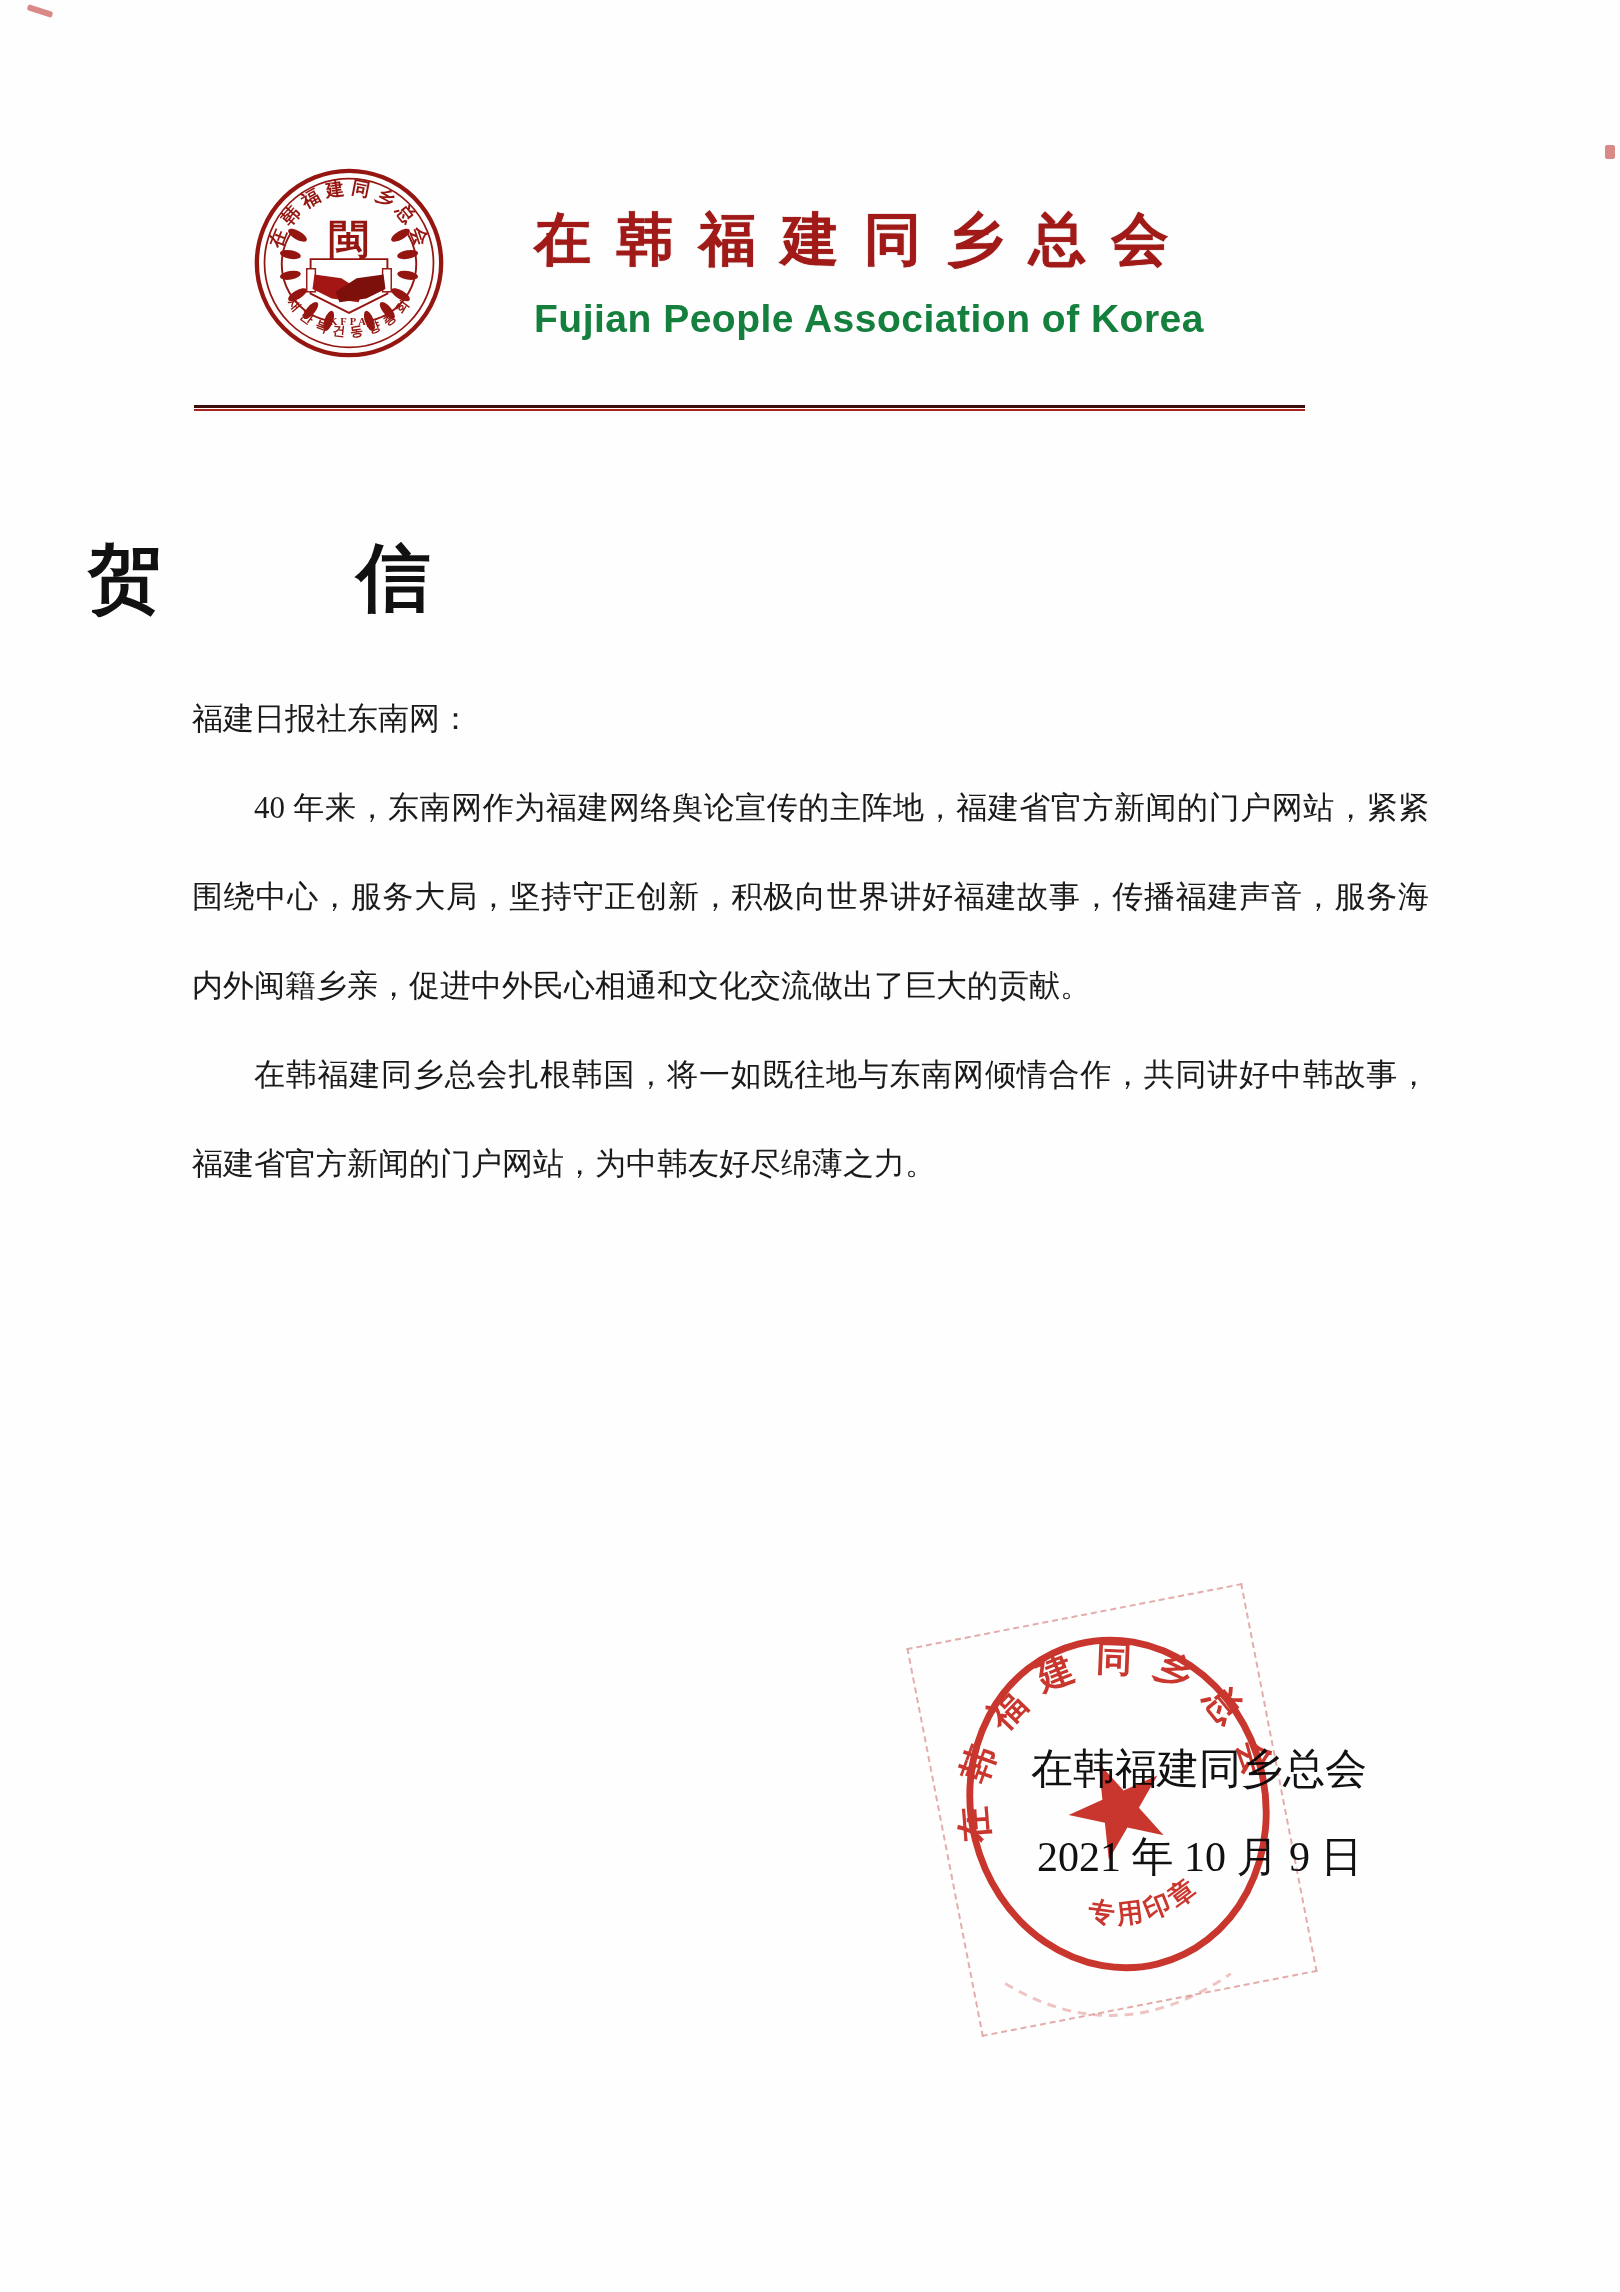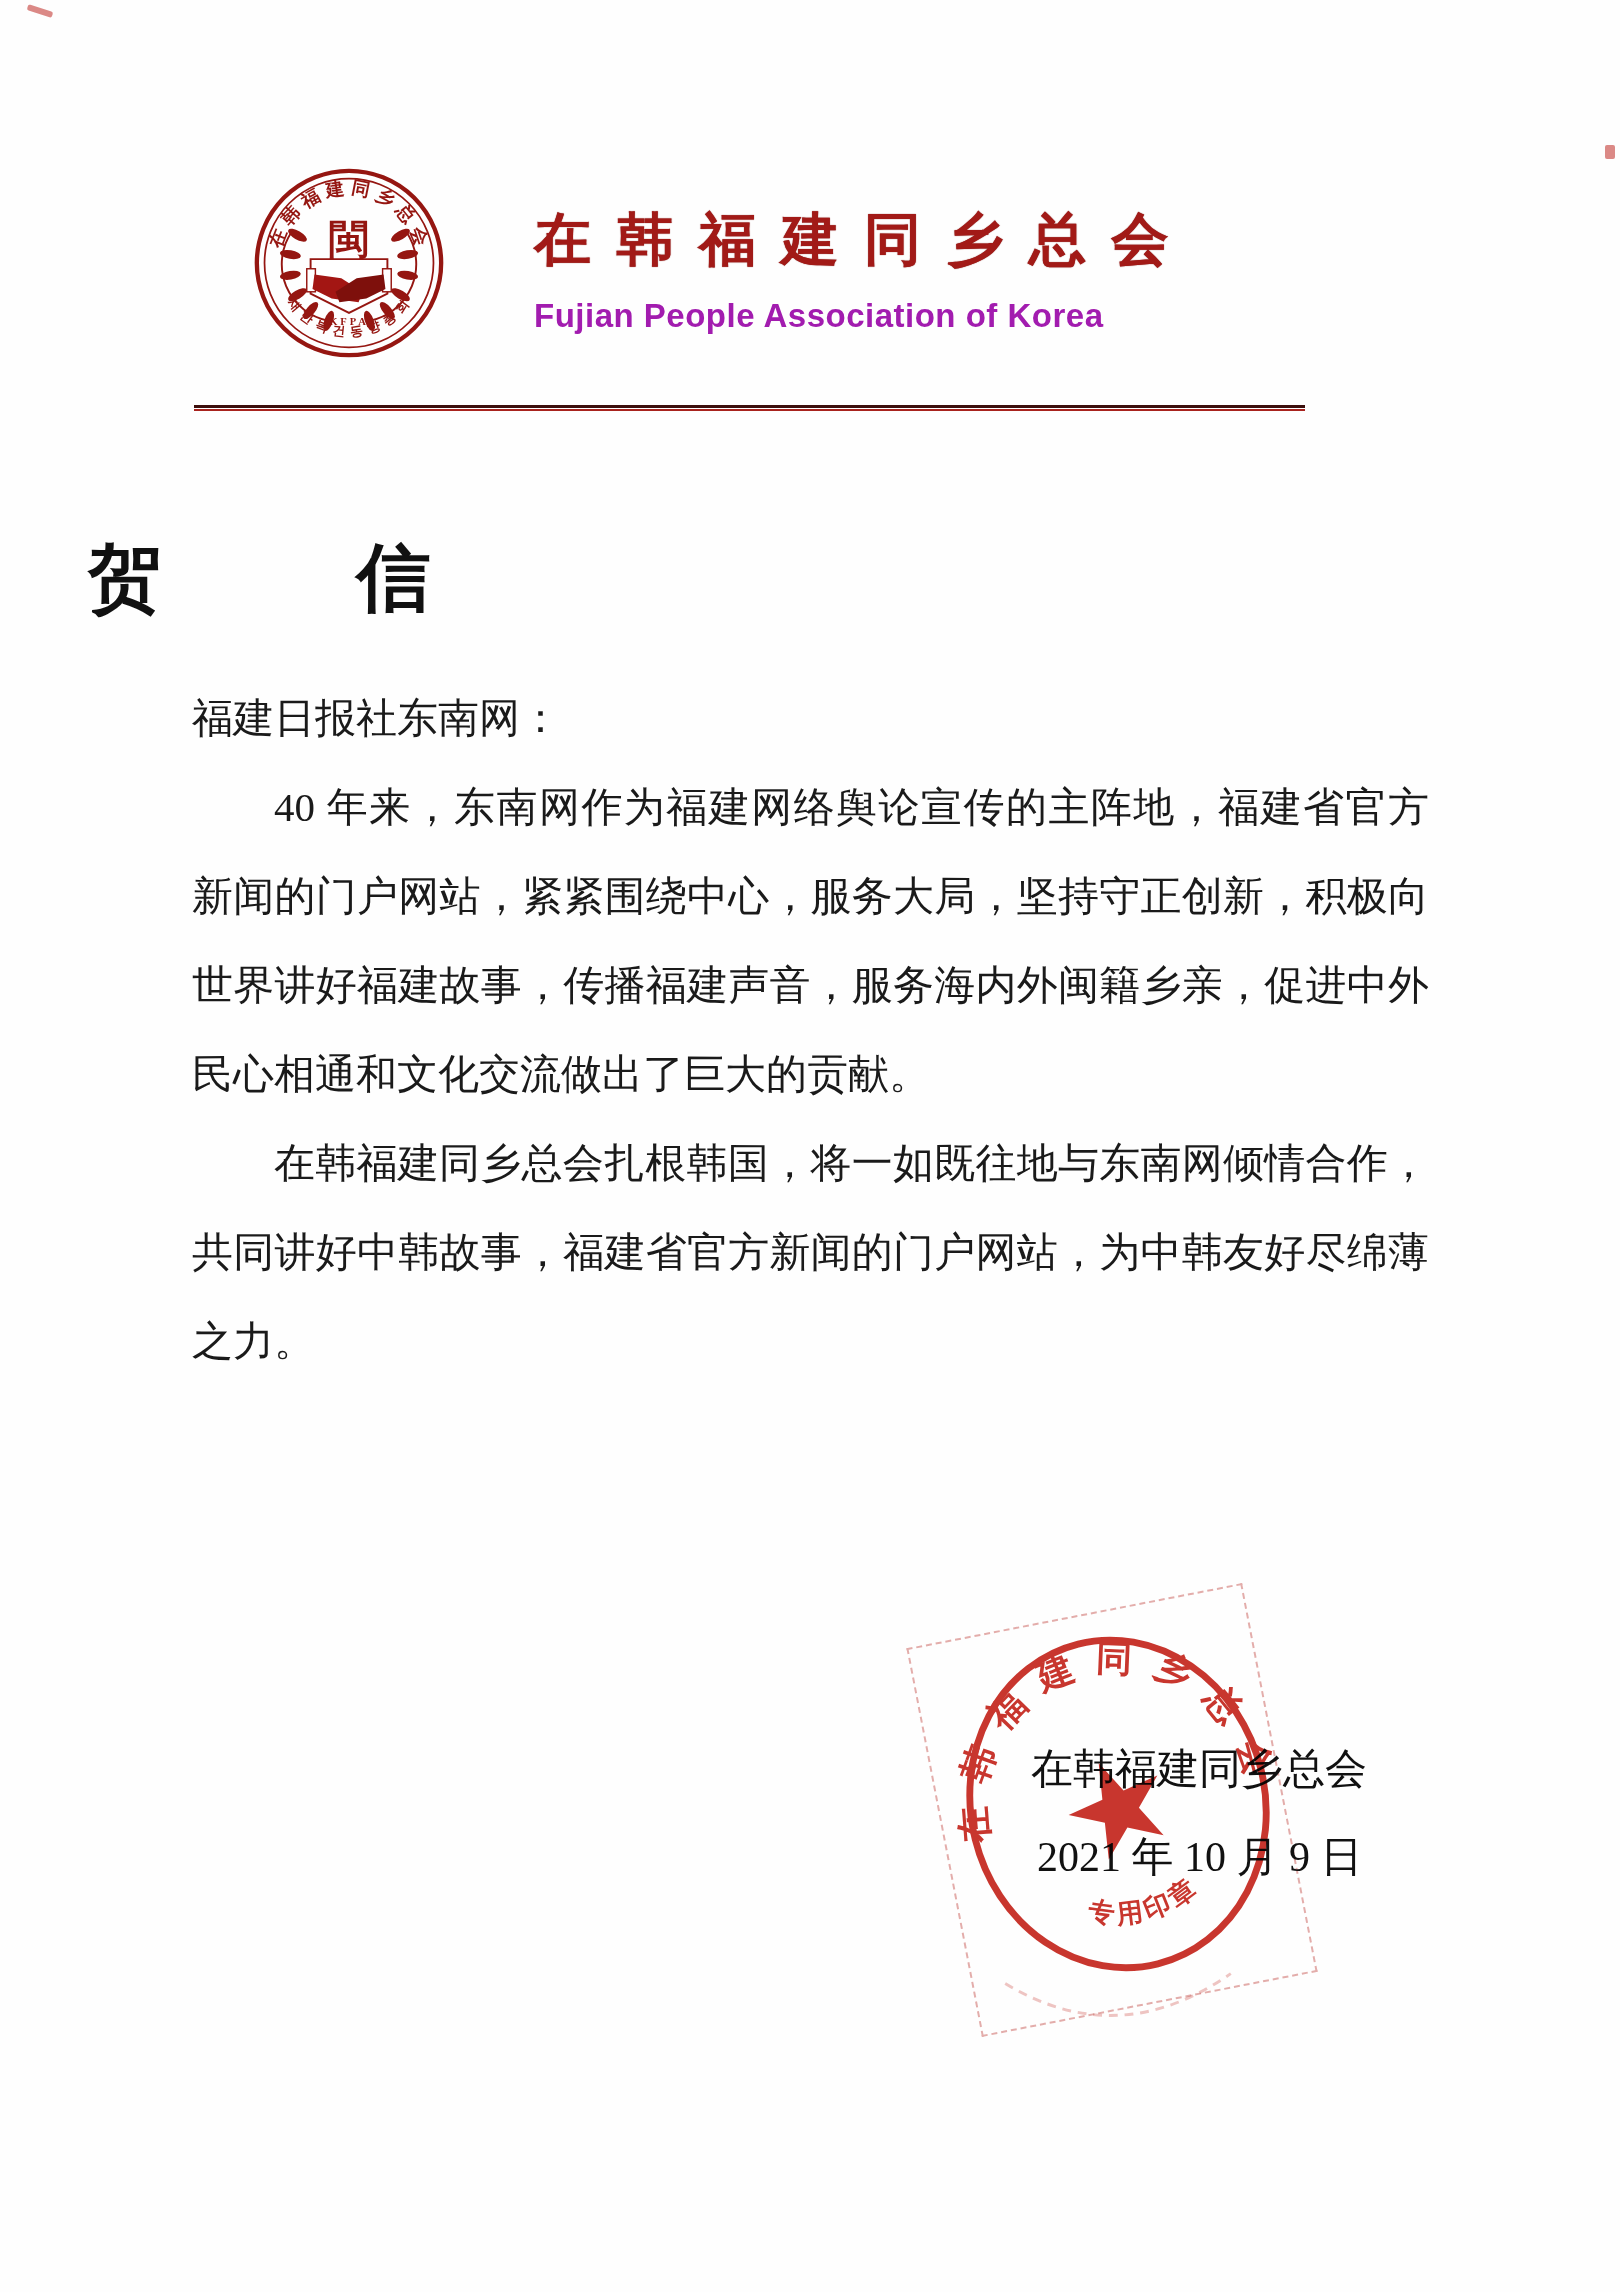--- a/index.html
+++ b/index.html
@@ -15,37 +15,37 @@
   .logo{position:absolute;left:253px;top:167px;width:192px;height:192px;}
   .header-text{position:absolute;left:534px;top:202px;width:745px;}
   .org-zh{
     font-size:57px;font-weight:700;color:#a21a17;
     letter-spacing:25.5px;white-space:nowrap;
     text-shadow:0 0 1px #7a120f;
   }
   .org-en{
     margin-top:17.6px;
     font-family:"Liberation Sans","DejaVu Sans",sans-serif;
-    font-size:33px;font-weight:700;color:#a21caf;
+    font-size:39px;font-weight:700;color:#15803d;
     letter-spacing:0.5px;white-space:nowrap;
   }
   .rule{
     position:absolute;left:194px;top:405px;width:1111px;height:1px;
     border-top:3.9px solid #3c0f0c;border-bottom:2px solid #a8231e;
     background:transparent;
   }
   
   .letter-title{
     position:absolute;left:0;top:529px;width:1620px;
     text-align:left;font-size:74px;font-weight:700;color:#111;
   }
   .letter-title .tchar{display:inline-block;margin:0 88px;}
   .letter-body{
     position:absolute;left:192px;top:674px;width:1237px;
-    font-size:41px;line-height:89px;text-align:justify;
+    font-size:31px;line-height:89px;text-align:justify;
     color:#1a1a1a;
   }
   .letter-body p{margin:0;text-indent:2em;}
   .letter-body p.salutation{text-indent:0;}
   
   .sig-org{
     position:absolute;left:1031px;top:1741px;
     font-size:42px;color:#111;white-space:nowrap;z-index:3;
   }
   .sig-date{

